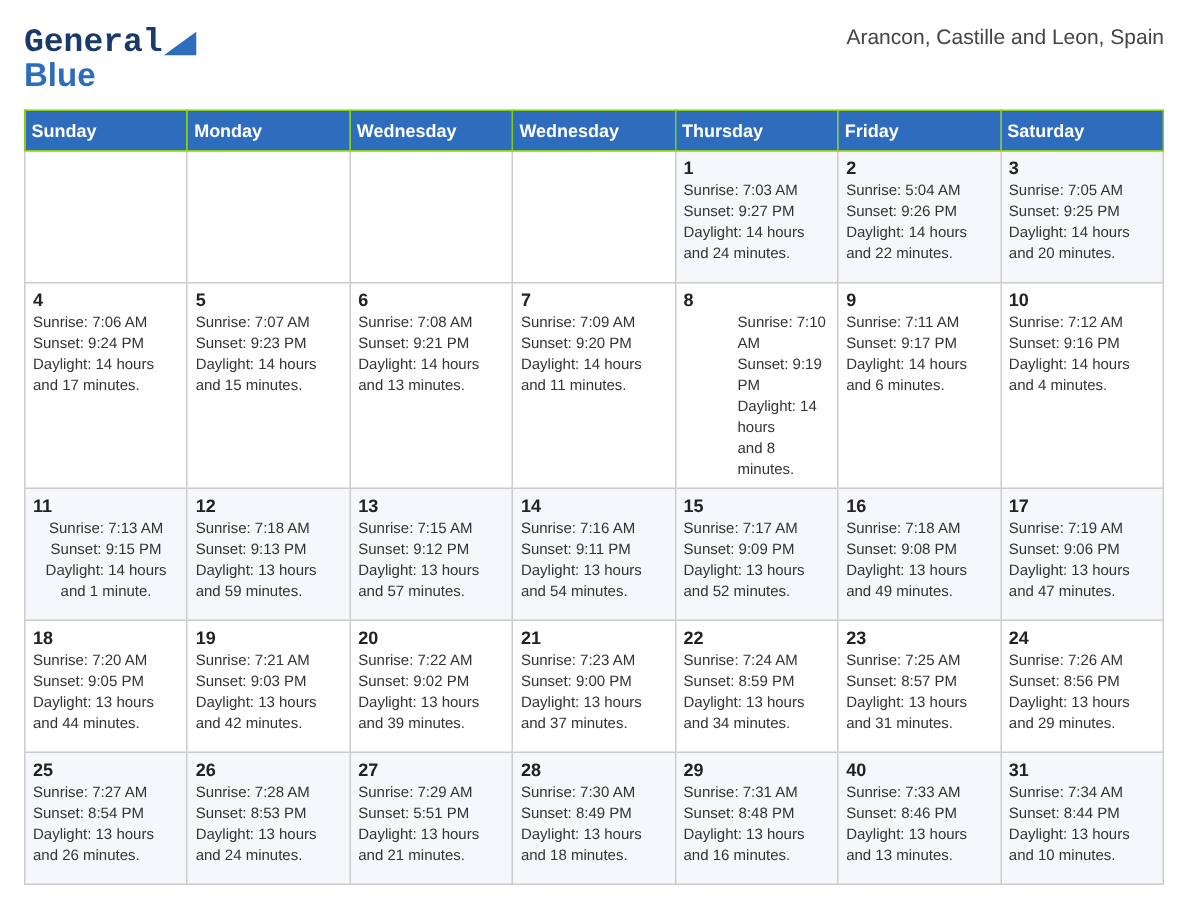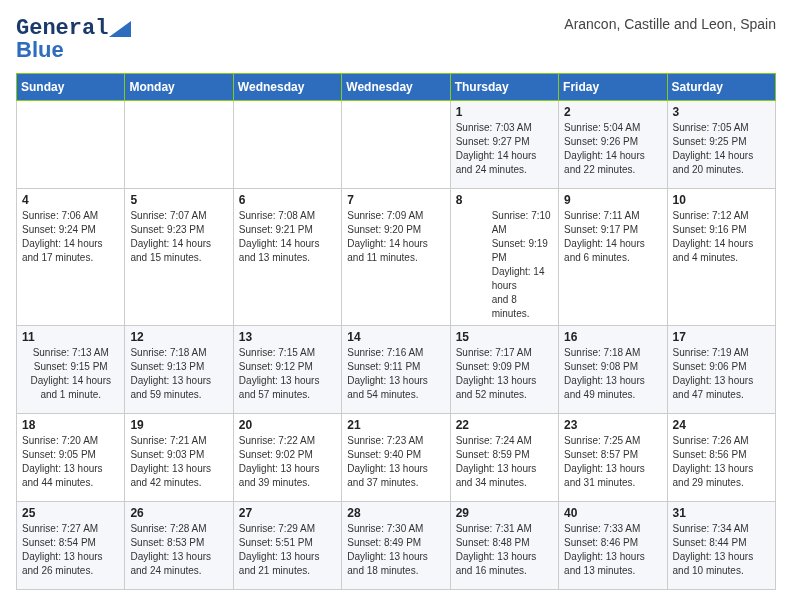--- a/index.html
+++ b/index.html
@@ -256,21 +256,21 @@
         <td>
           <span class="day-number">20</span>
           <div class="day-info" style="white-space: pre-line;">Sunrise: 7:22 AM
 Sunset: 9:02 PM
 Daylight: 13 hours
 and 39 minutes.</div>
         </td>
         <td>
           <span class="day-number">21</span>
           <div class="day-info" style="white-space: pre-line;">Sunrise: 7:23 AM
-Sunset: 9:40 PM
+Sunset: 9:00 PM
 Daylight: 13 hours
 and 37 minutes.</div>
         </td>
         <td>
           <span class="day-number">22</span>
           <div class="day-info" style="white-space: pre-line;">Sunrise: 7:24 AM
 Sunset: 8:59 PM
 Daylight: 13 hours
 and 34 minutes.</div>
         </td>

